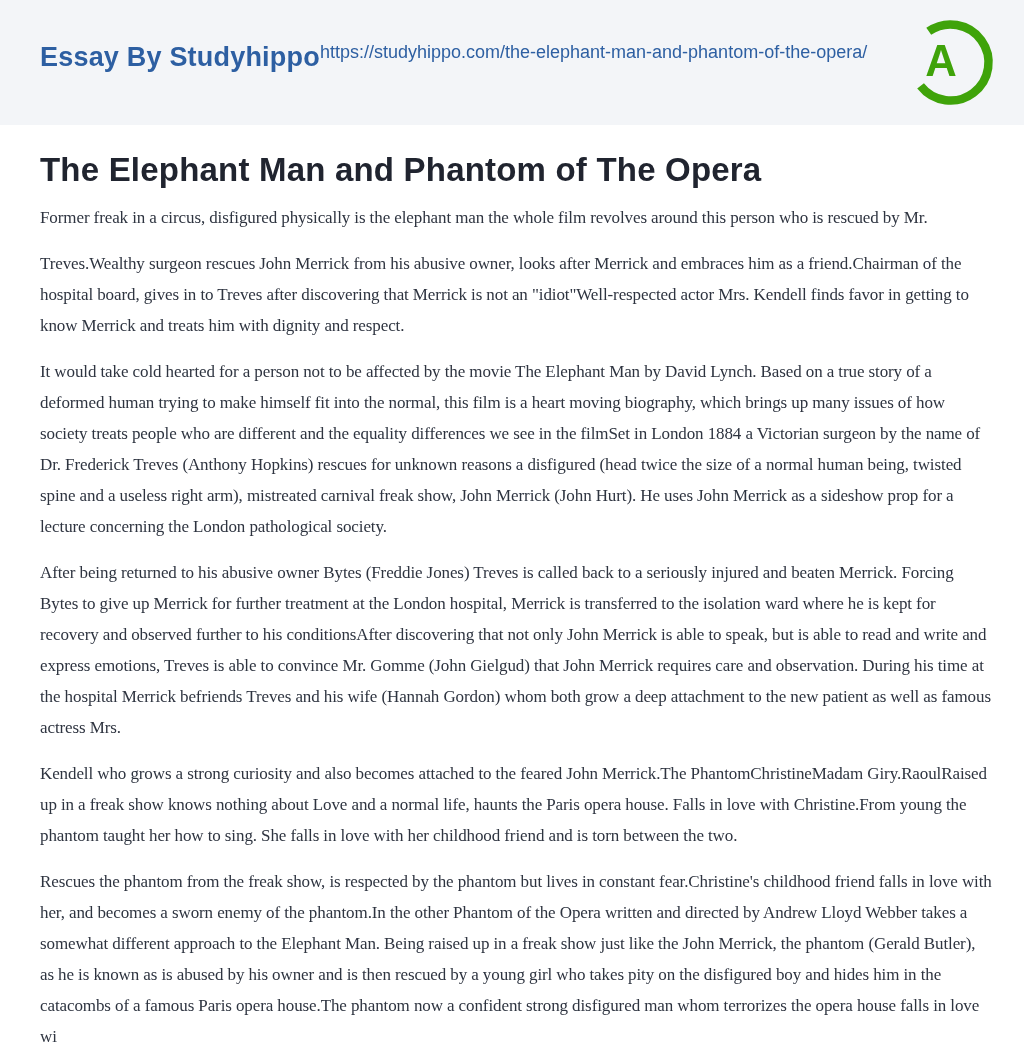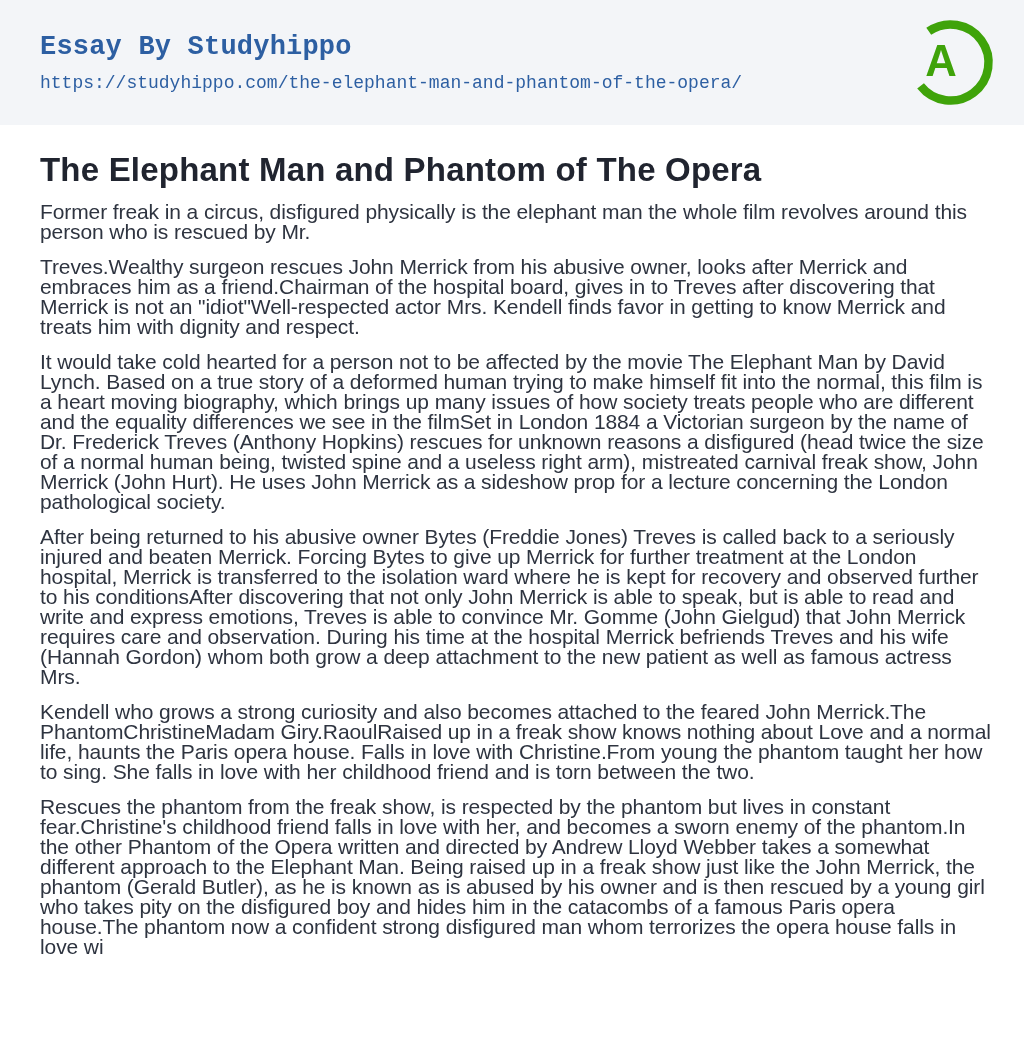--- a/index.html
+++ b/index.html
@@ -15,21 +15,21 @@
   }
   .page-header {
     width: 100%;
     height: 125px;
     background: #f3f5f8;
     display: flex;
     align-items: center;
     justify-content: space-between;
     padding: 0 26px 0 40px;
   }
-  .header-text { display: flex; flex-direction: column; font-family: Liberation Mono, monospace; }
+  .header-text { display: flex; flex-direction: row; }
   .site-label {
     font-size: 27px;
     font-weight: 700;
     color: #2d5fa2;
     letter-spacing: 0.2px;
     margin-bottom: 11px;
   }
   .page-url {
     font-size: 18px;
     font-weight: 400;
@@ -41,25 +41,26 @@
     padding: 26px 32px 0 40px;
   }
   .article-title {
     font-size: 33px;
     font-weight: 700;
     color: #20242f;
     letter-spacing: 0.2px;
     margin-bottom: 13px;
   }
   .article-body p {
-    font-size: 21px;
-    line-height: 20px;
+    font-size: 17px;
+    line-height: 31px;
     color: #2e3440;
     margin-bottom: 15px;
     letter-spacing: -0.1px;
+    font-family: Liberation Serif, serif;
   }
 </style>
 </head>
 <body>
 
 <header class="page-header">
   <div class="header-text">
     <div class="site-label">Essay By Studyhippo</div>
     <a class="page-url" href="#">https://studyhippo.com/the-elephant-man-and-phantom-of-the-opera/</a>
   </div>

